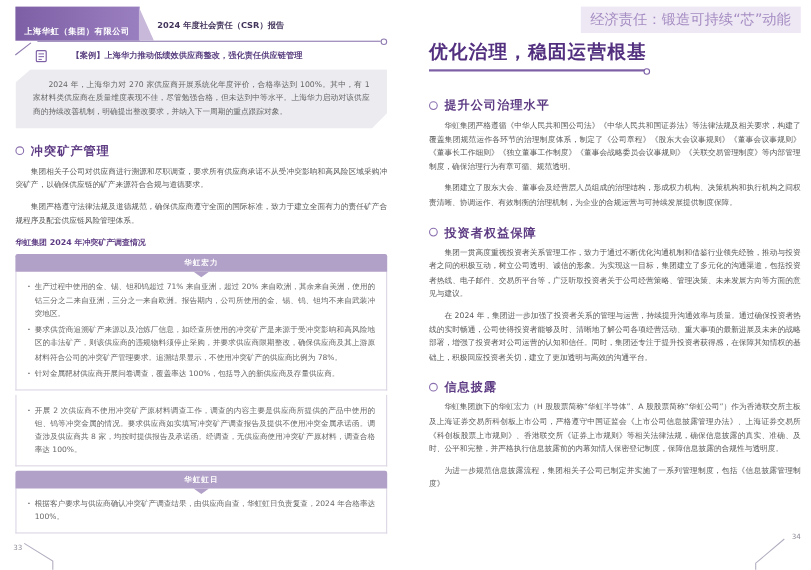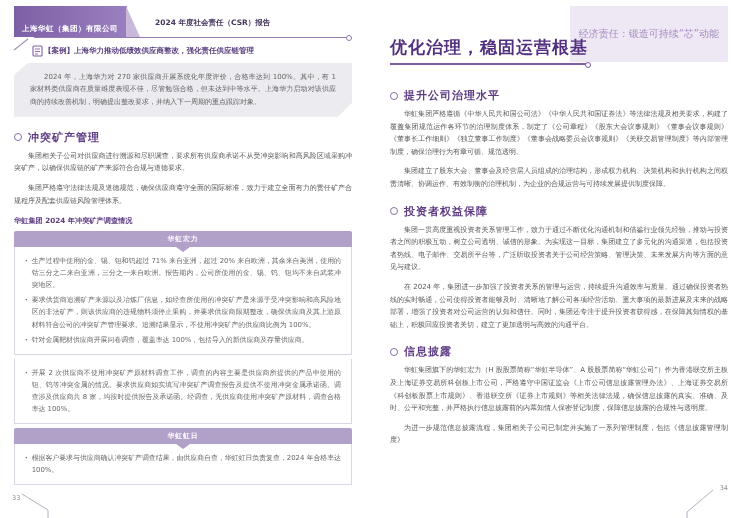--- a/index.html
+++ b/index.html
@@ -12,35 +12,35 @@
   .topbar{position:absolute;top:6px;left:14px;right:9px;display:flex;align-items:flex-start;justify-content:space-between;}
   .topbar-left{display:flex;align-items:center;}
   .company-badge{
     background:linear-gradient(90deg,#7d5fa5,#9a7fc0);color:#fff;font-size:7.5px;font-weight:bold;
     padding:18px 9px 3px 8px;position:relative;letter-spacing:.5px;white-space:nowrap;
   }
   .company-badge .tail{
     position:absolute;right:-13px;top:0;width:14px;height:100%;
     background:#c8b8da;clip-path:polygon(0 0,100% 100%,0 100%);
   }
-  .report-title{font-size:7.5px;font-weight:bold;color:#44355c;margin-left:28px;padding-top:3px;white-space:nowrap;}
-  .chapter-tag{background:#eee8f4;color:#a58cc2;font-size:10px;padding:21px 9px;white-space:nowrap;margin-left:12px;}
+  .report-title{font-size:7.5px;font-weight:bold;color:#44355c;margin-left:16px;padding-top:3px;white-space:nowrap;}
+  .chapter-tag{background:#eee8f4;color:#a58cc2;font-size:13px;padding:3px 9px;white-space:nowrap;margin-left:12px;}
   
   .pages{position:absolute;top:34px;left:14px;right:9px;bottom:22px;display:flex;}
   .page{width:338px;}
   .page.left{margin-right:0;}
   .gutter{flex:1;}
   
   .case-card{position:relative;padding-top:8px;}
   .case-topline{position:absolute;top:3px;left:20px;right:6px;height:1px;background:#8f7bb0;}
   .case-topline::after{
     content:'';position:absolute;right:-6px;top:-2.5px;width:4px;height:4px;border:1px solid #8f7bb0;border-radius:50%;background:#fff;
   }
   .case-slash{position:absolute;left:-2px;top:10px;width:18px;height:1px;background:#8f7bb0;transform:rotate(-38deg);}
-  .case-head{display:flex;align-items:center;gap:1px;margin:3px 0 6px 18px;}
+  .case-head{display:flex;align-items:center;gap:22px;margin:3px 0 6px 18px;}
   .doc-icon{width:11px;height:12px;flex:0 0 auto;}
   .case-title{font-size:7.5px;font-weight:bold;color:#5a4080;}
   .case-body{
     background:#ebebf0;color:#666;font-size:7px;line-height:1.75;text-align:justify;
     padding:8px 16px 9px;text-indent:2em;
     clip-path:polygon(14px 0,100% 0,100% calc(100% - 14px),calc(100% - 14px) 100%,0 100%,0 12px);
   }
   
   .section-head{display:flex;align-items:center;gap:6px;margin:13px 0 4px;}
   .ring-icon{width:6px;height:6px;border:1.6px solid #8a6fae;border-radius:50%;flex:0 0 auto;background:#fff;}
@@ -116,21 +116,21 @@
     </div>
     <p class="para">集团相关子公司对供应商进行溯源和尽职调查，要求所有供应商承诺不从受冲突影响和高风险区域采购冲突矿产，以确保供应链的矿产来源符合合规与道德要求。</p>
     <p class="para">集团严格遵守法律法规及道德规范，确保供应商遵守全面的国际标准，致力于建立全面有力的责任矿产合规程序及配套供应链风险管理体系。</p>
 
     <div class="table-title">华虹集团 2024 年冲突矿产调查情况</div>
 
     <div class="cm-table">
       <div class="band">华虹宏力</div>
       <div class="band-body">
         <div class="bullet">生产过程中使用的金、锡、钽和钨超过 71% 来自亚洲，超过 20% 来自欧洲，其余来自美洲，使用的钴三分之二来自亚洲，三分之一来自欧洲。报告期内，公司所使用的金、锡、钨、钽均不来自武装冲突地区。</div>
-        <div class="bullet">要求供货商追溯矿产来源以及冶炼厂信息，如经查所使用的冲突矿产是来源于受冲突影响和高风险地区的非法矿产，则该供应商的违规物料须停止采购，并要求供应商限期整改，确保供应商及其上游原材料符合公司的冲突矿产管理要求。追溯结果显示，不使用冲突矿产的供应商比例为 100%。</div>
+        <div class="bullet">要求供货商追溯矿产来源以及冶炼厂信息，如经查所使用的冲突矿产是来源于受冲突影响和高风险地区的非法矿产，则该供应商的违规物料须停止采购，并要求供应商限期整改，确保供应商及其上游原材料符合公司的冲突矿产管理要求。追溯结果显示，不使用冲突矿产的供应商比例为 78%。</div>
         <div class="bullet">针对金属靶材供应商开展问卷调查，覆盖率达 100%，包括导入的新供应商及存量供应商。</div>
       </div>
       <div class="band-body">
         <div class="bullet">开展 2 次供应商不使用冲突矿产原材料调查工作，调查的内容主要是供应商所提供的产品中使用的钽、钨等冲突金属的情况。要求供应商如实填写冲突矿产调查报告及提供不使用冲突金属承诺函。调查涉及供应商共 8 家，均按时提供报告及承诺函。经调查，无供应商使用冲突矿产原材料，调查合格率达 100%。</div>
       </div>
       <div class="band">华虹虹日</div>
       <div class="band-body">
         <div class="bullet">根据客户要求与供应商确认冲突矿产调查结果，由供应商自查，华虹虹日负责复查，2024 年合格率达 100%。</div>
       </div>
     </div>

